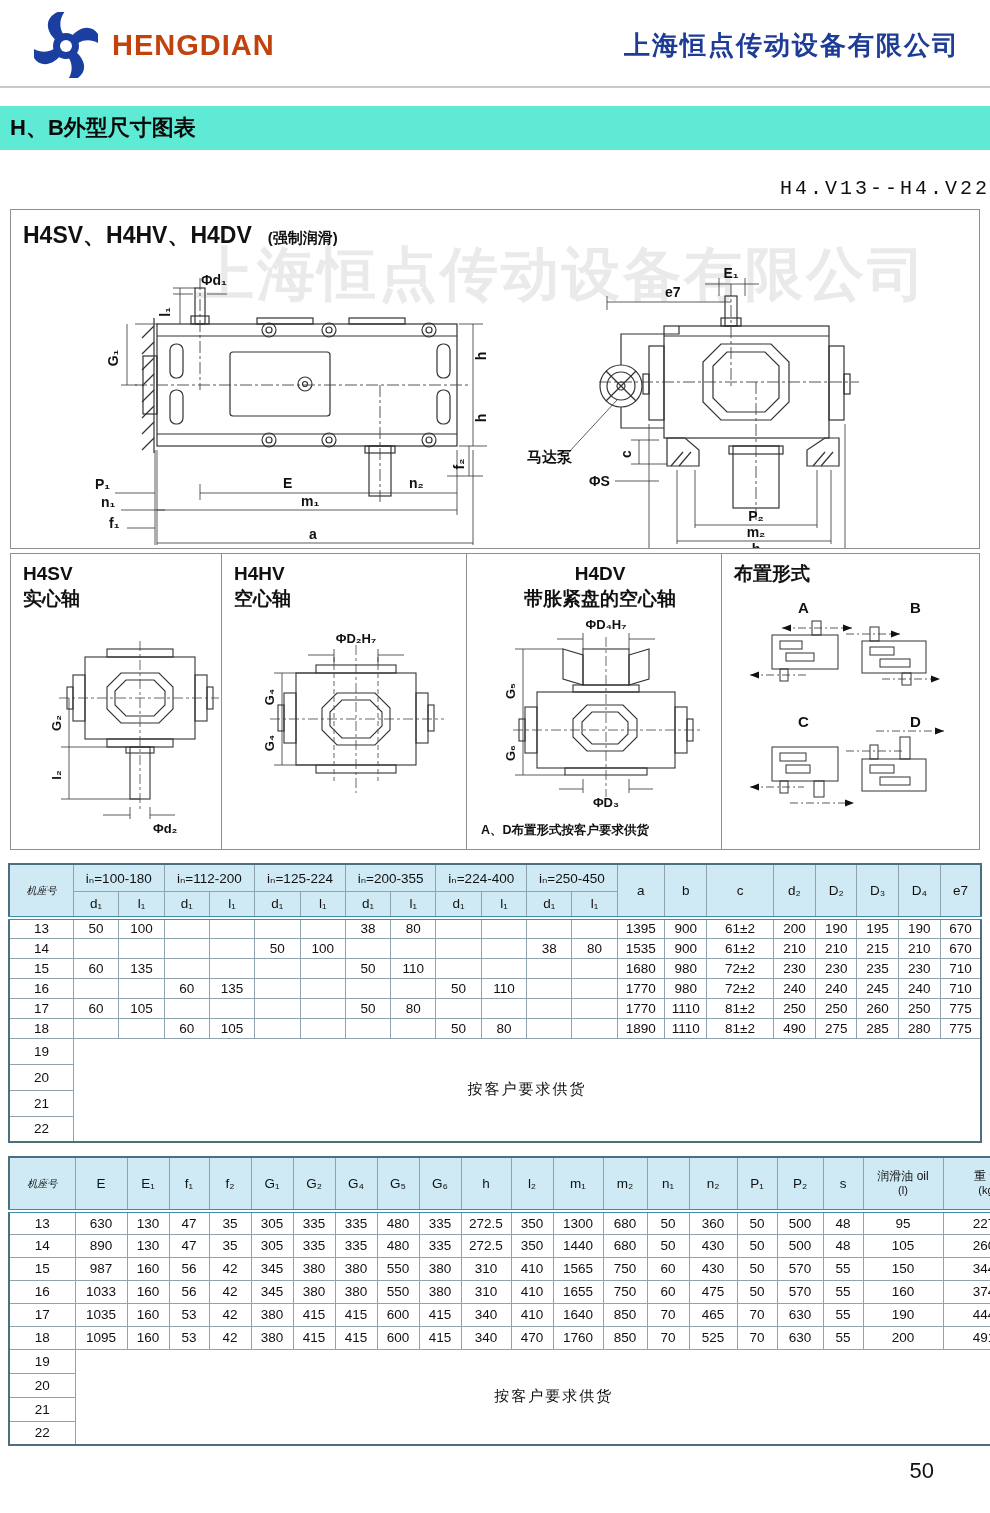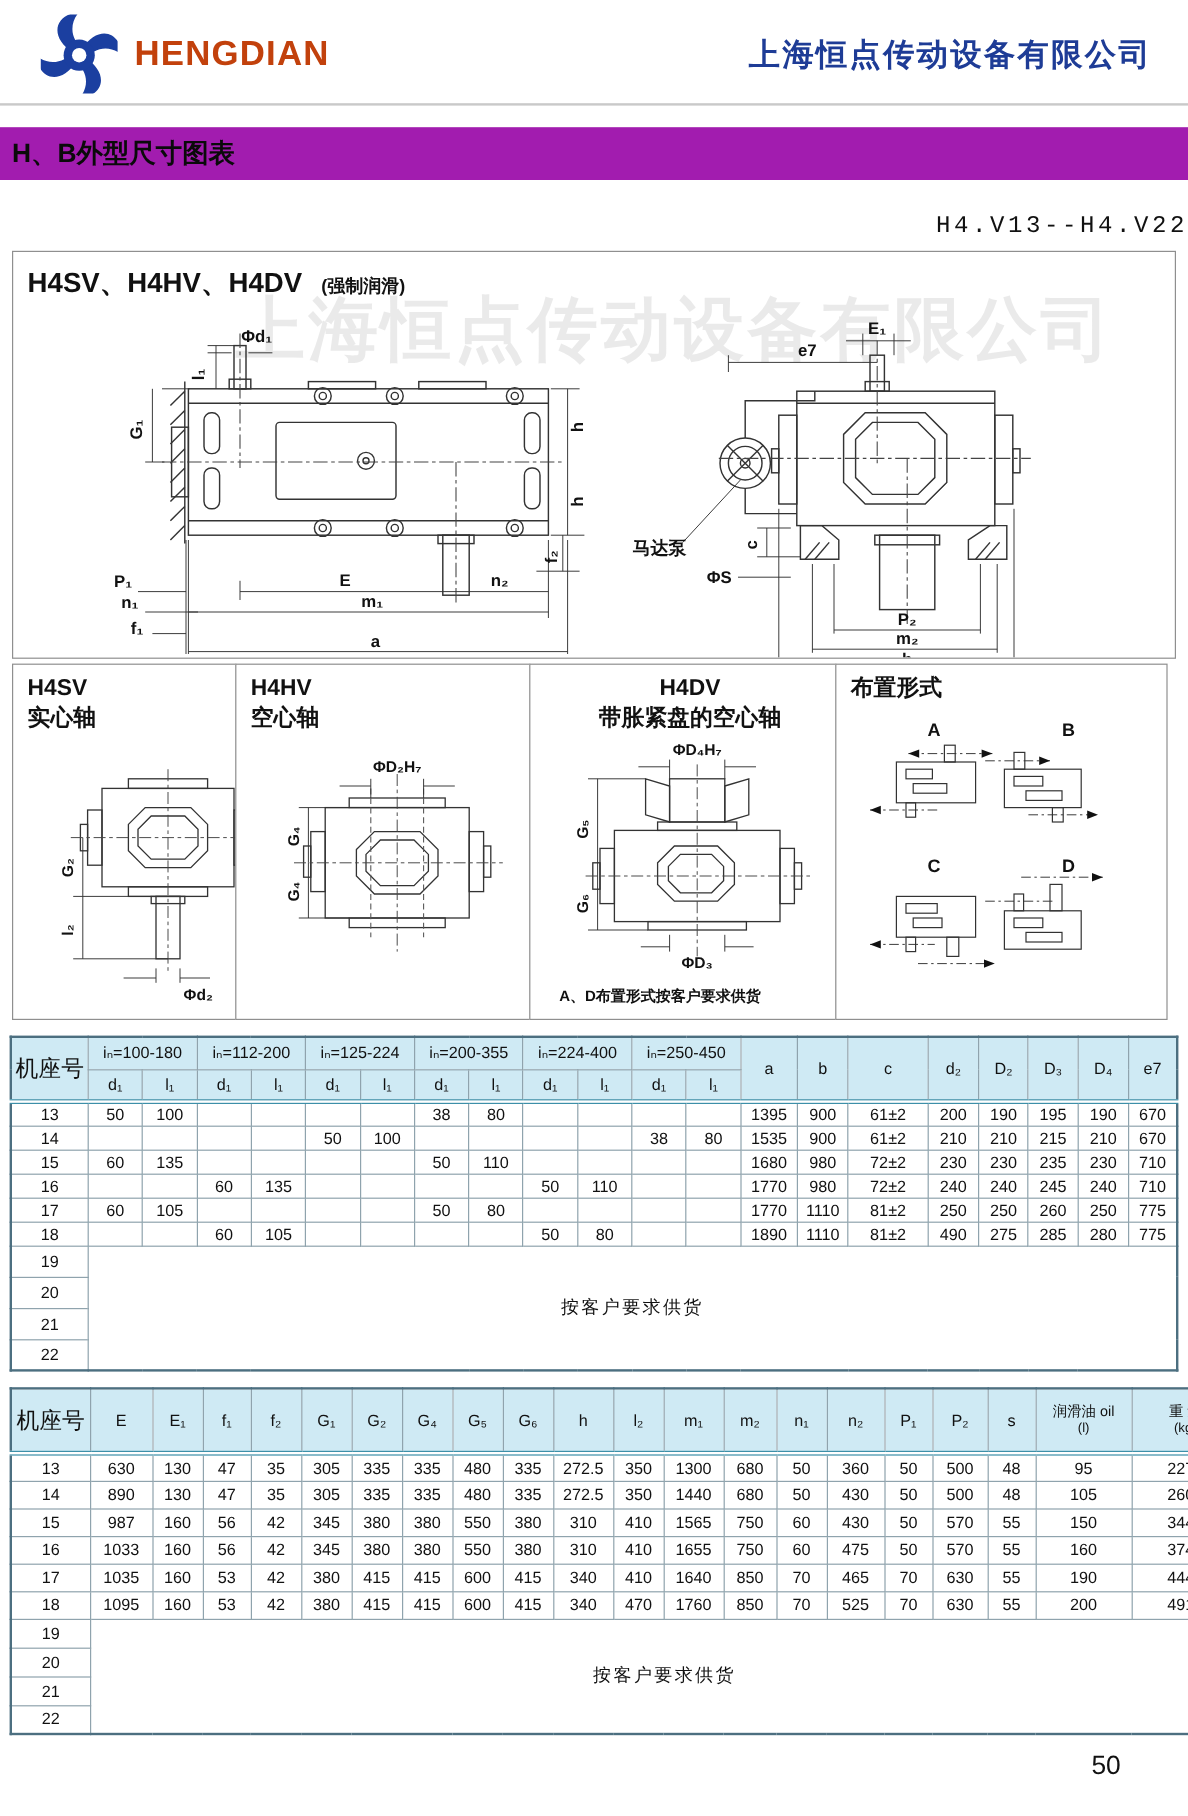--- a/index.html
+++ b/index.html
@@ -9,50 +9,50 @@
     font-family:"Liberation Sans","DejaVu Sans",sans-serif; color:#111;
   }
   
   .hdr { height:88px; display:flex; align-items:center; justify-content:space-between;
          padding:4px 30px 0 34px; border-bottom:2px solid #c9c9c9; }
   .brand { display:flex; align-items:center; gap:14px; }
   .brand-name { font-size:29px; font-weight:bold; color:#c2410c; letter-spacing:1px; }
   .company { font-size:26px; font-weight:bold; color:#1e3c96;
              font-family:"Liberation Serif","DejaVu Serif",serif; letter-spacing:2px; }
   
-  .title-bar { margin-top:18px; height:44px; background:#a21caf;
+  .title-bar { margin-top:18px; height:44px; background:#5eead4;
                display:flex; align-items:center; padding-left:10px;
                font-size:22px; font-weight:bold; color:#0a0a0a; }
   
   .model-range { margin:27px 0 0 10px; font-size:20px; letter-spacing:3px;
                  font-family:"Liberation Mono","DejaVu Sans Mono",monospace;text-align:right; }
   
   .drawing-box { position:relative; margin:9px 10px 0 10px; height:340px;
                  border:1px solid #8f8f8f; overflow:hidden; background:#fff; }
   .dwg-title { position:absolute; left:12px; top:10px; font-size:23px; font-weight:bold; }
   .dwg-note { font-size:15px; margin-left:16px; font-weight:bold; }
   .watermark { position:absolute; left:185px; top:26px; width:795px; overflow:hidden;
                font-size:58px; font-weight:bold; white-space:nowrap;
                color:rgba(90,90,90,0.13); letter-spacing:3px; pointer-events:none; }
   .dwg { position:absolute; }
   svg text { font-family:"Liberation Sans","DejaVu Sans",sans-serif; }
   
   .panels { display:flex; margin:4px 10px 0 10px; height:297px; }
   .panel { border:1px solid #8f8f8f; position:relative; padding:8px 0 0 12px; background:#fff; }
   .panel + .panel { margin-left:-1px; }
-  .p1 { width:187px; } .p2 { width:246px; } .p3 { width:256px;text-align:center; } .p4 { width:277px; }
+  .p1 { width:212px; } .p2 { width:246px; } .p3 { width:256px;text-align:center; } .p4 { width:277px; }
   .panel-title { font-size:19px; font-weight:bold; line-height:1.3; }
   .panel-sub   { font-size:19px; font-weight:bold; line-height:1.3; }
-  .panel-note { position:absolute; left:24px; bottom:10px; font-size:12.5px; font-weight:bold; }
+  .panel-note { position:absolute; left:14px; bottom:10px; font-size:12.5px; font-weight:bold; }
   
   table.t { width:974px; margin:13px 0 0 8px; border-collapse:collapse; table-layout:fixed;
             text-align:center; font-size:13.5px; border:2px solid #4c6f80; }
   .t th, .t td { border:1px solid #8fa3ad; overflow:hidden; white-space:nowrap; }
   .t thead th { background:#cfeaf4; font-weight:normal; font-size:13.5px; height:27px; }
-  .t th.frame { font-size:19px; }
+  .t th.frame { font-size:10px;font-style:italic; }
   .t th.dbl { border-bottom:4px double #3d8fa8; }
   .t1 tbody td { height:20px; }
   .t1 tbody.custom td { height:26px; }
   .t2 thead th { height:54px; }
   .t2 tbody td { height:23px; }
   .t2 tbody.custom td { height:24px; }
   .hdr2line { line-height:1.25; font-size:12px; }
   .hdr2line .l2 { font-size:11px; }
   .note-cell { font-size:15px; letter-spacing:2px; }
   .t2 { margin-top:12px; }

